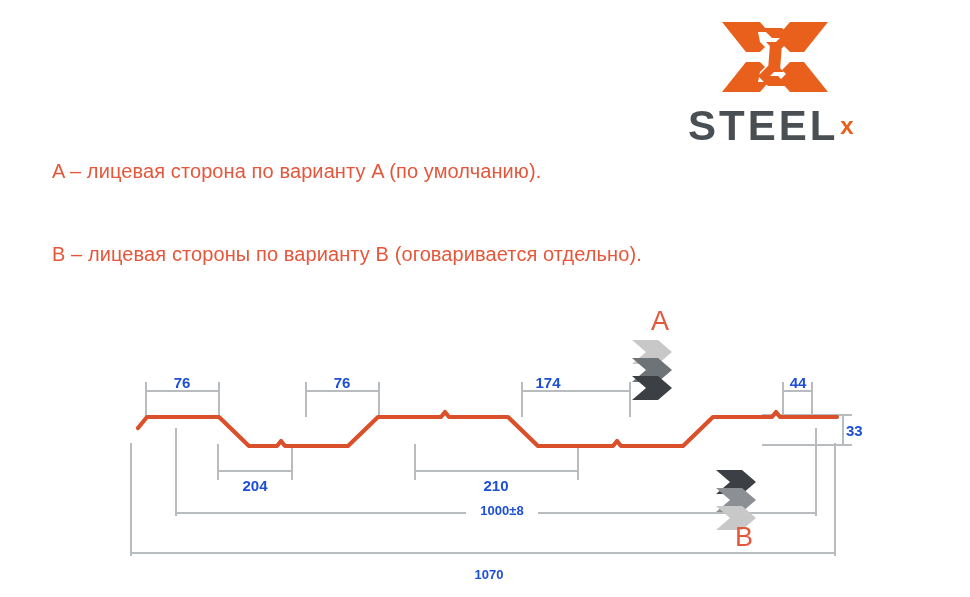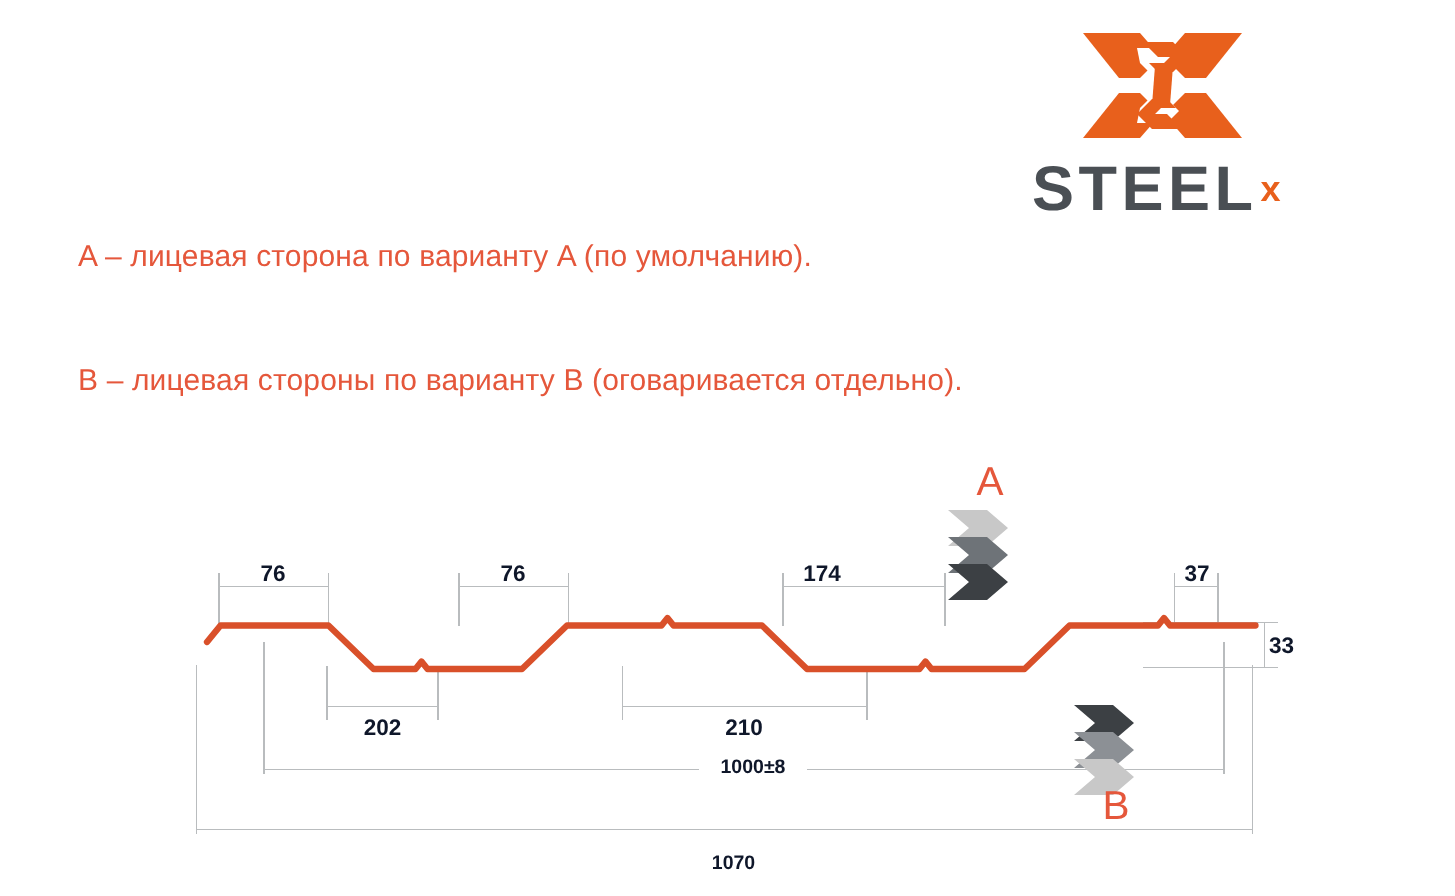--- a/index.html
+++ b/index.html
@@ -92,21 +92,21 @@
   }
   #marker-a-letter { left: 640px; top: 306px; }
   #marker-b-letter { left: 724px; top: 522px; }
 
   
   .dim-text {
     position: absolute;
     font-family: "Liberation Sans", sans-serif;
     font-size: 15px;
     font-weight: bold;
-    color: #0f172a;
+    color: #1d4ed8;
     text-align: center;
     white-space: nowrap;
   }
   .dim-text.big { font-size: 13px; }
 </style>
 </head>
 <body>
 
 <div id="page">
 
@@ -221,27 +221,27 @@
     </g>
   </svg>
 
   <div class="marker-letter" id="marker-a-letter">A</div>
   <div class="marker-letter" id="marker-b-letter">B</div>
 
   <div class="dim-text" style="left:152px; top:374px; width:60px;">76</div>
 
   <div class="dim-text" style="left:312px; top:374px; width:60px;">76</div>
 
-  <div class="dim-text" style="left:225px; top:477px; width:60px;">202</div>
+  <div class="dim-text" style="left:225px; top:477px; width:60px;">204</div>
 
   <div class="dim-text" style="left:466px; top:477px; width:60px;">210</div>
 
   <div class="dim-text" style="left:518px; top:374px; width:60px;">174</div>
 
-  <div class="dim-text" style="left:768px; top:374px; width:60px;">37</div>
+  <div class="dim-text" style="left:768px; top:374px; width:60px;">44</div>
 
   <div class="dim-text" style="left:846px; top:422px; width:40px; text-align:left;">33</div>
 
   <div class="dim-text big" style="left:466px; top:503px; width:60px; background:#ffffff; padding:0 6px;">1000±8</div>
 
   <div class="dim-text big" style="left:453px; top:567px; width:60px; background:#ffffff; padding:0 6px;text-align:center;">1070</div>
 
 </div>
 
 </body></html>

